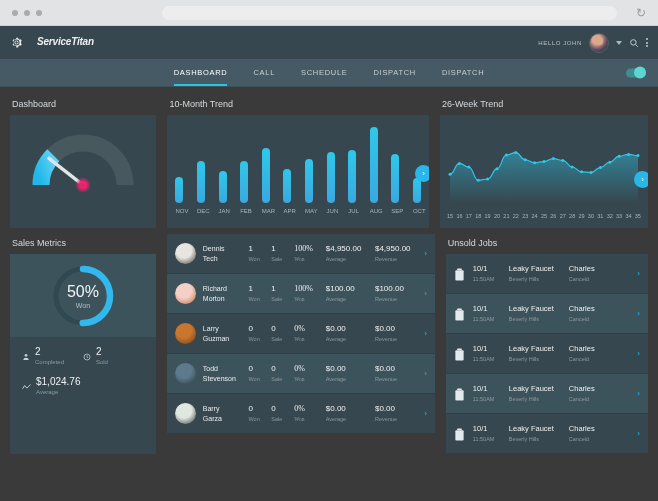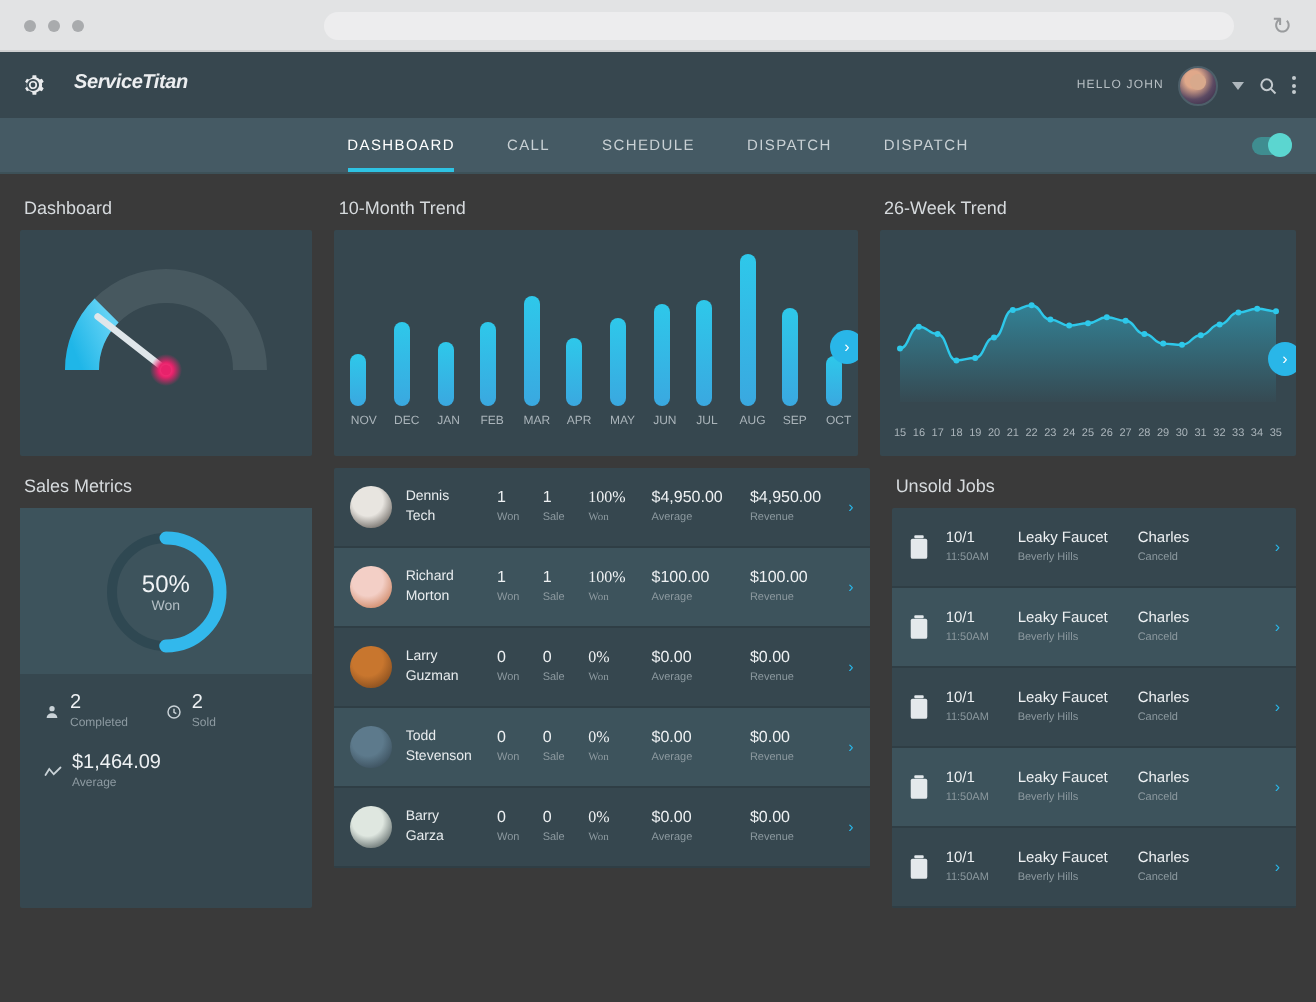--- a/index.html
+++ b/index.html
@@ -141,21 +141,21 @@
   }
   .week-labels span { font-size: 5.5px; color: #aab4ba; }
 
   
   .sales-card { height: 200px; display: flex; flex-direction: column; }
   .donut-area {
     height: 83px; background: #3d535c;
     display: flex; align-items: center; justify-content: center;
   }
   .donut-center { position: absolute; text-align: center; }
-  .donut-pct { font-size: 12px; color: #f0f3f5; }
+  .donut-pct { font-size: 16px; color: #f0f3f5; }
   .donut-lbl { font-size: 7px; color: #b4bfc5; margin-top: 1px; }
   .metrics { flex: 1; padding: 9px 12px; }
   .m-row { display: flex; margin-bottom: 11px; }
   .m-item { display: flex; gap: 5px; align-items: flex-start; }
   .m-item.half { width: 50%; }
   .m-icon { color: #c9d2d7; margin-top: 1px; }
   .m-val { font-size: 10px; color: #eef1f3; line-height: 1.1; }
   .m-lbl { font-size: 6px; color: #8e9ba2; margin-top: 2px; }
 
   
@@ -421,21 +421,21 @@
             </div>
           </div>
           <div class="m-row">
             <div class="m-item">
               <span class="m-icon">
                 <svg width="9" height="8" viewBox="0 0 24 18" fill="none" stroke="currentColor" stroke-width="2.4" stroke-linecap="round">
                   <path d="M2 13 L7 5 L13 12 L22 3"></path>
                 </svg>
               </span>
               <div>
-                <div class="m-val">$1,464.09</div>
+                <div class="m-val">$1,024.76</div>
                 <div class="m-lbl">Average</div>
               </div>
             </div>
           </div>
         </div>
       </div>
     </div>
 
     <div class="col-mid">
       <div class="card tech-card" id="techList">

